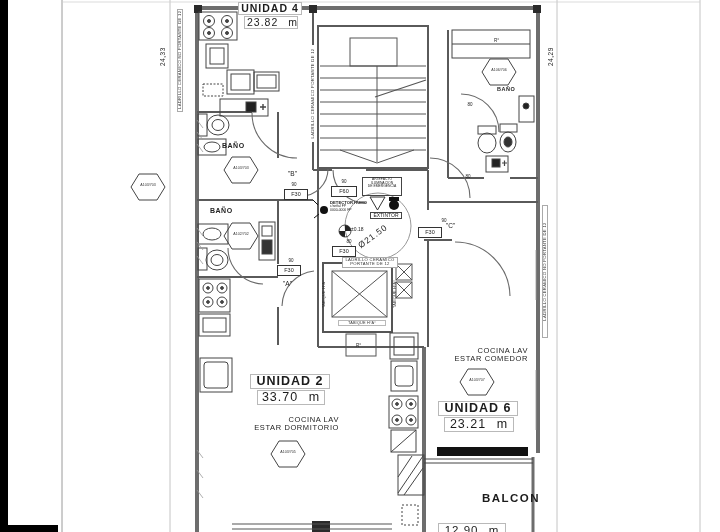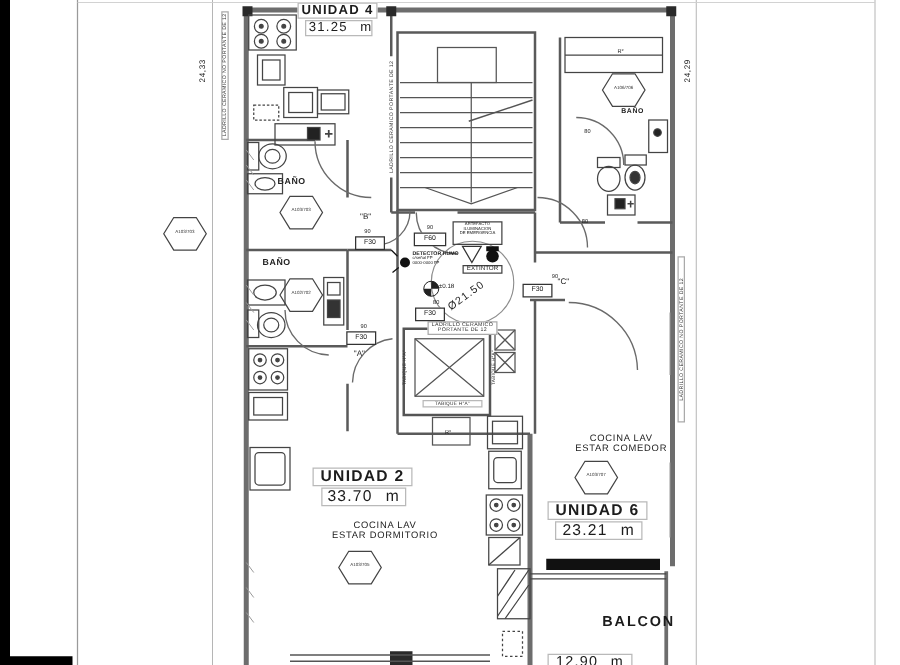--- a/index.html
+++ b/index.html
@@ -4,21 +4,21 @@
 <style>
   html,body{margin:0;padding:0;background:#fff;}
   #stage{position:relative;width:720px;height:532px;background:#fff;overflow:hidden;
          font-family:"Liberation Sans",sans-serif;color:#1c1c1c;}
   #linework{position:absolute;left:0;top:0;}
   .lbl{position:absolute;white-space:nowrap;line-height:1.05;}
   .boxed{border:1px solid #b9b9b9;background:#fff;padding:0 2px;}
   .dbox{border:1px solid #333;background:#fff;text-align:center;font-size:5.5px;line-height:8px;height:9px;}
   .title{font-weight:bold;letter-spacing:1px;text-align:center;}
   .area{letter-spacing:1px;word-spacing:6px;text-align:center;}
-  .room{font-size:7.5px;letter-spacing:0.6px;text-align:center;color:#222;padding-left:20px;}
+  .room{font-size:7.5px;letter-spacing:0.6px;text-align:right;color:#222;}
   .bano{font-size:7px;font-weight:bold;letter-spacing:0.5px;color:#222;}
   .tiny{font-size:4.5px;text-align:center;}
   .hexcode{font-size:3.6px;text-align:center;width:34px;color:#333;}
   .vrot{transform:rotate(-90deg);transform-origin:0 0;}
   .walltag{font-size:4.2px;letter-spacing:0.3px;border:0.5px solid #aaa;background:#fff;
            padding:0 2px;text-align:center;color:#333;}
   .dim{font-size:6.5px;color:#222;letter-spacing:0.5px;}
   .note{font-size:3.4px;color:#222;}
   .tab{font-size:3.8px;color:#333;letter-spacing:0.2px;}
 </style>
@@ -228,21 +228,21 @@
 
 <div class="lbl walltag vrot" style="left:177px;top:112px;width:97px;">LADRILLO CERAMICO NO PORTANTE DE 12</div>
 <div class="lbl walltag vrot" style="left:311px;top:142px;width:93px;border:none;">LADRILLO CERAMICO PORTANTE DE 12</div>
 <div class="lbl walltag vrot" style="left:542px;top:338px;width:127px;">LADRILLO CERAMICO NO PORTANTE DE 12</div>
 <div class="lbl walltag" style="left:342px;top:257px;width:50px;">
   <span style="display:block;">LADRILLO CERAMICO</span>
   <span style="display:block;">PORTANTE DE 12</span>
 </div>
 
 <div class="lbl title boxed" style="left:238px;top:2px;width:58px;font-size:10.5px;">UNIDAD 4</div>
-<div class="lbl area boxed" style="left:244px;top:16px;width:48px;font-size:10.5px;">31.25 m</div>
+<div class="lbl area boxed" style="left:244px;top:16px;width:48px;font-size:10.5px;">23.82 m</div>
 
 <div class="lbl title boxed" style="left:250px;top:374px;width:74px;font-size:12.5px;">UNIDAD 2</div>
 <div class="lbl area boxed" style="left:257px;top:390px;width:62px;font-size:12.5px;">33.70 m</div>
 <div class="lbl room" style="left:237px;top:416px;width:102px;">
   <span style="display:block;">COCINA LAV</span>
   <span style="display:block;">ESTAR DORMITORIO</span>
 </div>
 
 <div class="lbl title boxed" style="left:438px;top:401px;width:74px;font-size:12.5px;">UNIDAD 6</div>
 <div class="lbl area boxed" style="left:444px;top:417px;width:64px;font-size:12.5px;">23.21 m</div>

